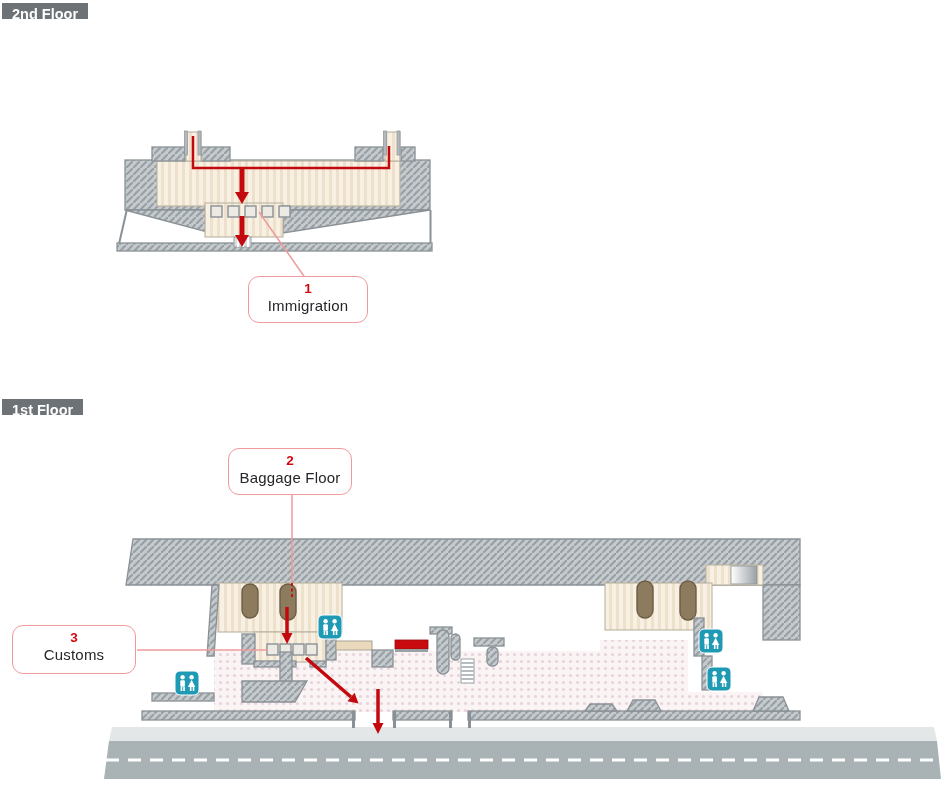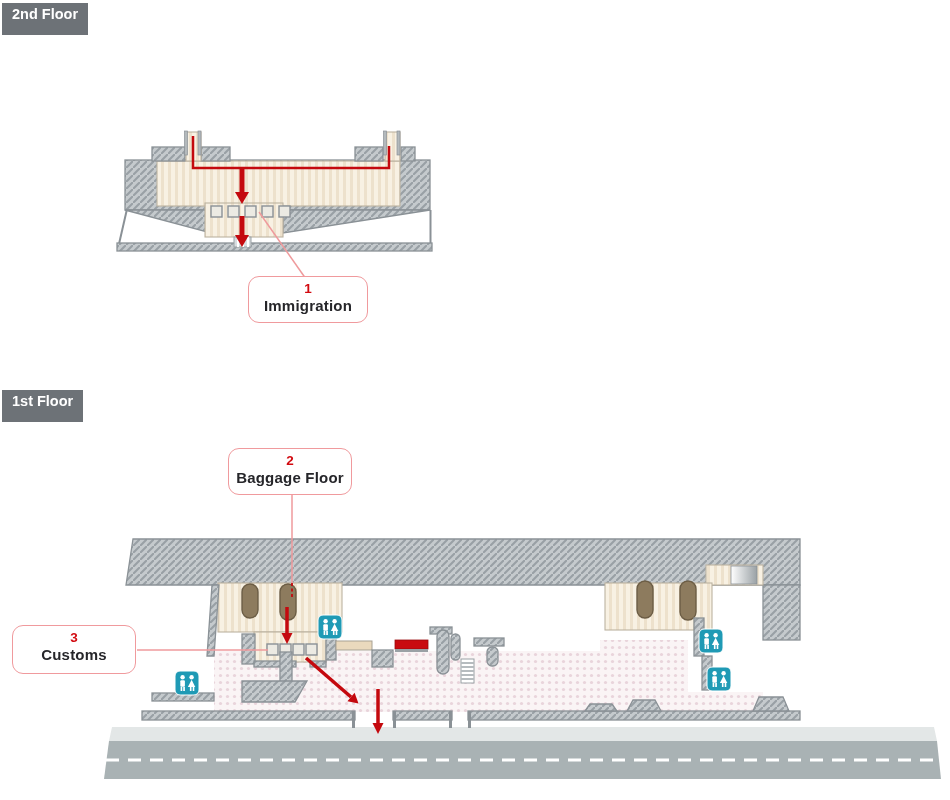--- a/index.html
+++ b/index.html
@@ -11,27 +11,27 @@
     --callout-border:#f09a9d; --callout-number:#d20a10; --callout-text:#26262a;
     --carousel-brown:#8d7b5e; --restroom-teal:#1f9ab5;
     --road-gray:#a9b2b4; --sidewalk-gray:#e3e7e7;
     --counter-red:#c90b10; --counter-beige:#ead9bd;
     --booth-fill:#eceae3;
   }
   html,body{margin:0;padding:0;background:#fff;}
   .stage{position:relative;width:950px;height:800px;background:#fff;overflow:hidden;
          font-family:"Liberation Sans",sans-serif;}
   .stage svg{position:absolute;left:0;top:0;}
-  .floor-badge{position:absolute;left:2px;height:32px;line-height:22px;padding:0 10px;
+  .floor-badge{position:absolute;left:2px;height:16px;line-height:22px;padding:0 10px;
     background:var(--badge-bg);color:var(--badge-text);font-size:14.5px;font-weight:bold;}
-  .badge-2f{top:3px;} .badge-1f{top:390px;}
+  .badge-2f{top:3px;} .badge-1f{top:399px;}
   .callout{position:absolute;background:#fff;border:1.6px solid var(--callout-border);
     border-radius:11px;text-align:center;box-sizing:border-box;padding-top:4px;}
   .co-num{color:var(--callout-number);font-weight:bold;font-size:13.5px;line-height:1.15;}
-  .co-text{color:var(--callout-text);font-weight:bold;font-size:15px;line-height:1.25;letter-spacing:.2px;}
+  .co-text{color:var(--callout-text);font-weight:normal;font-size:15px;line-height:1.25;letter-spacing:.2px;}
   .callout-1{left:248px;top:276px;width:120px;height:47px;}
   .callout-2{left:228px;top:448px;width:124px;height:47px;}
   .callout-3{left:12px;top:625px;width:124px;height:49px;}
   
   .hatch{fill:url(#hatchP);stroke:var(--wall-edge);stroke-width:1.3;}
   .cream{fill:url(#stripeP);stroke:#bcb3a1;stroke-width:1.1;}
   .floor{fill:url(#dotP);}
   .booth{fill:var(--booth-fill);stroke:var(--wall-edge);stroke-width:1.4;}
   .route{stroke:var(--route-red);fill:none;}
   .route-head{fill:var(--route-red);stroke:none;}

